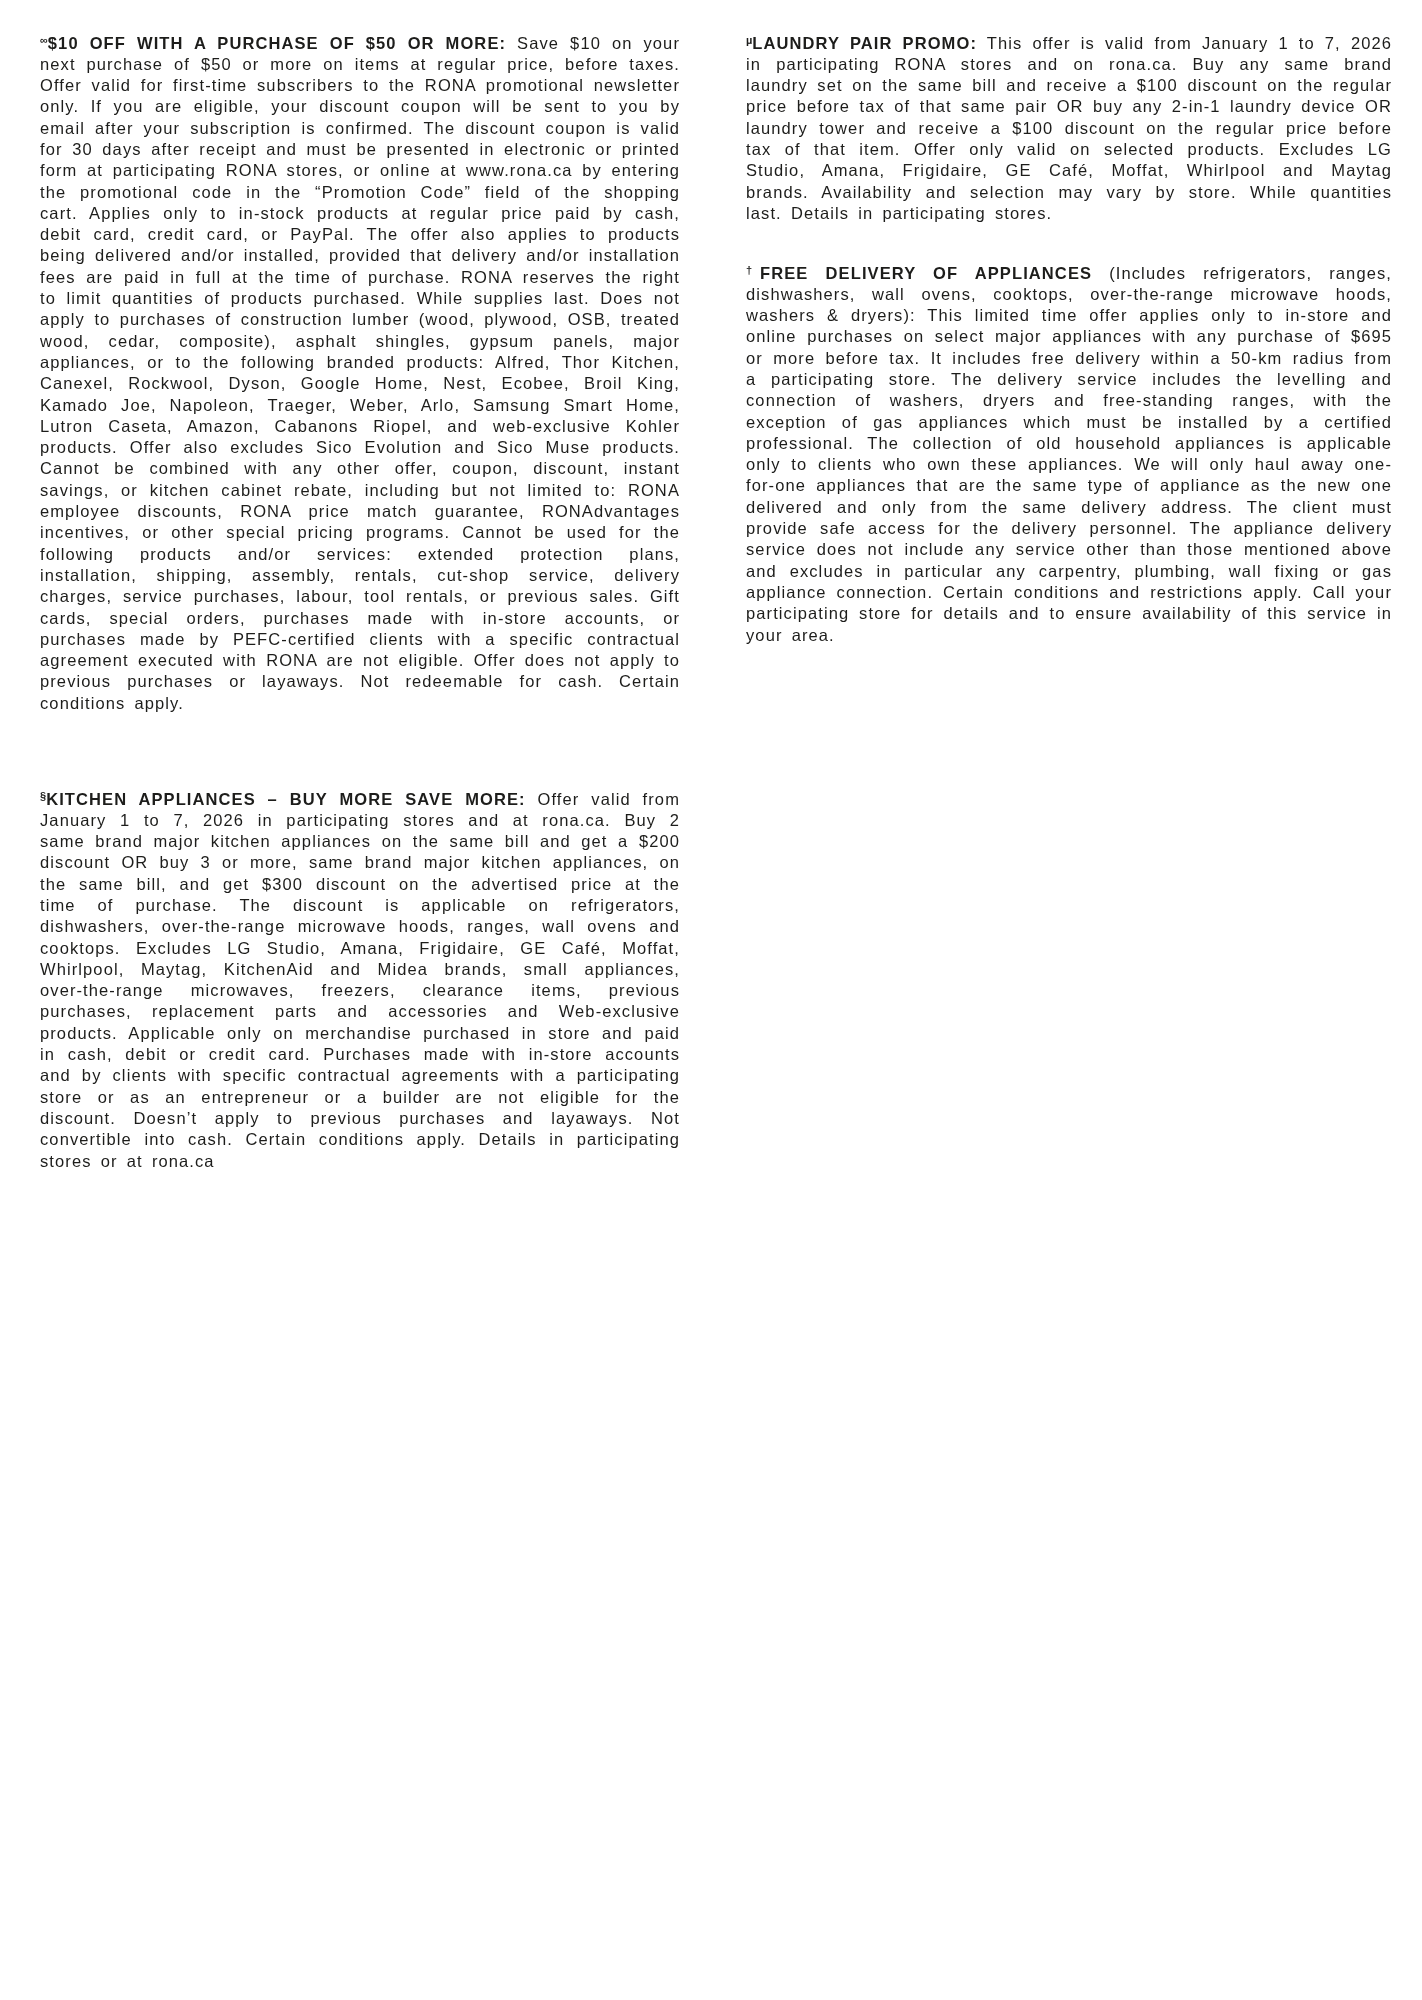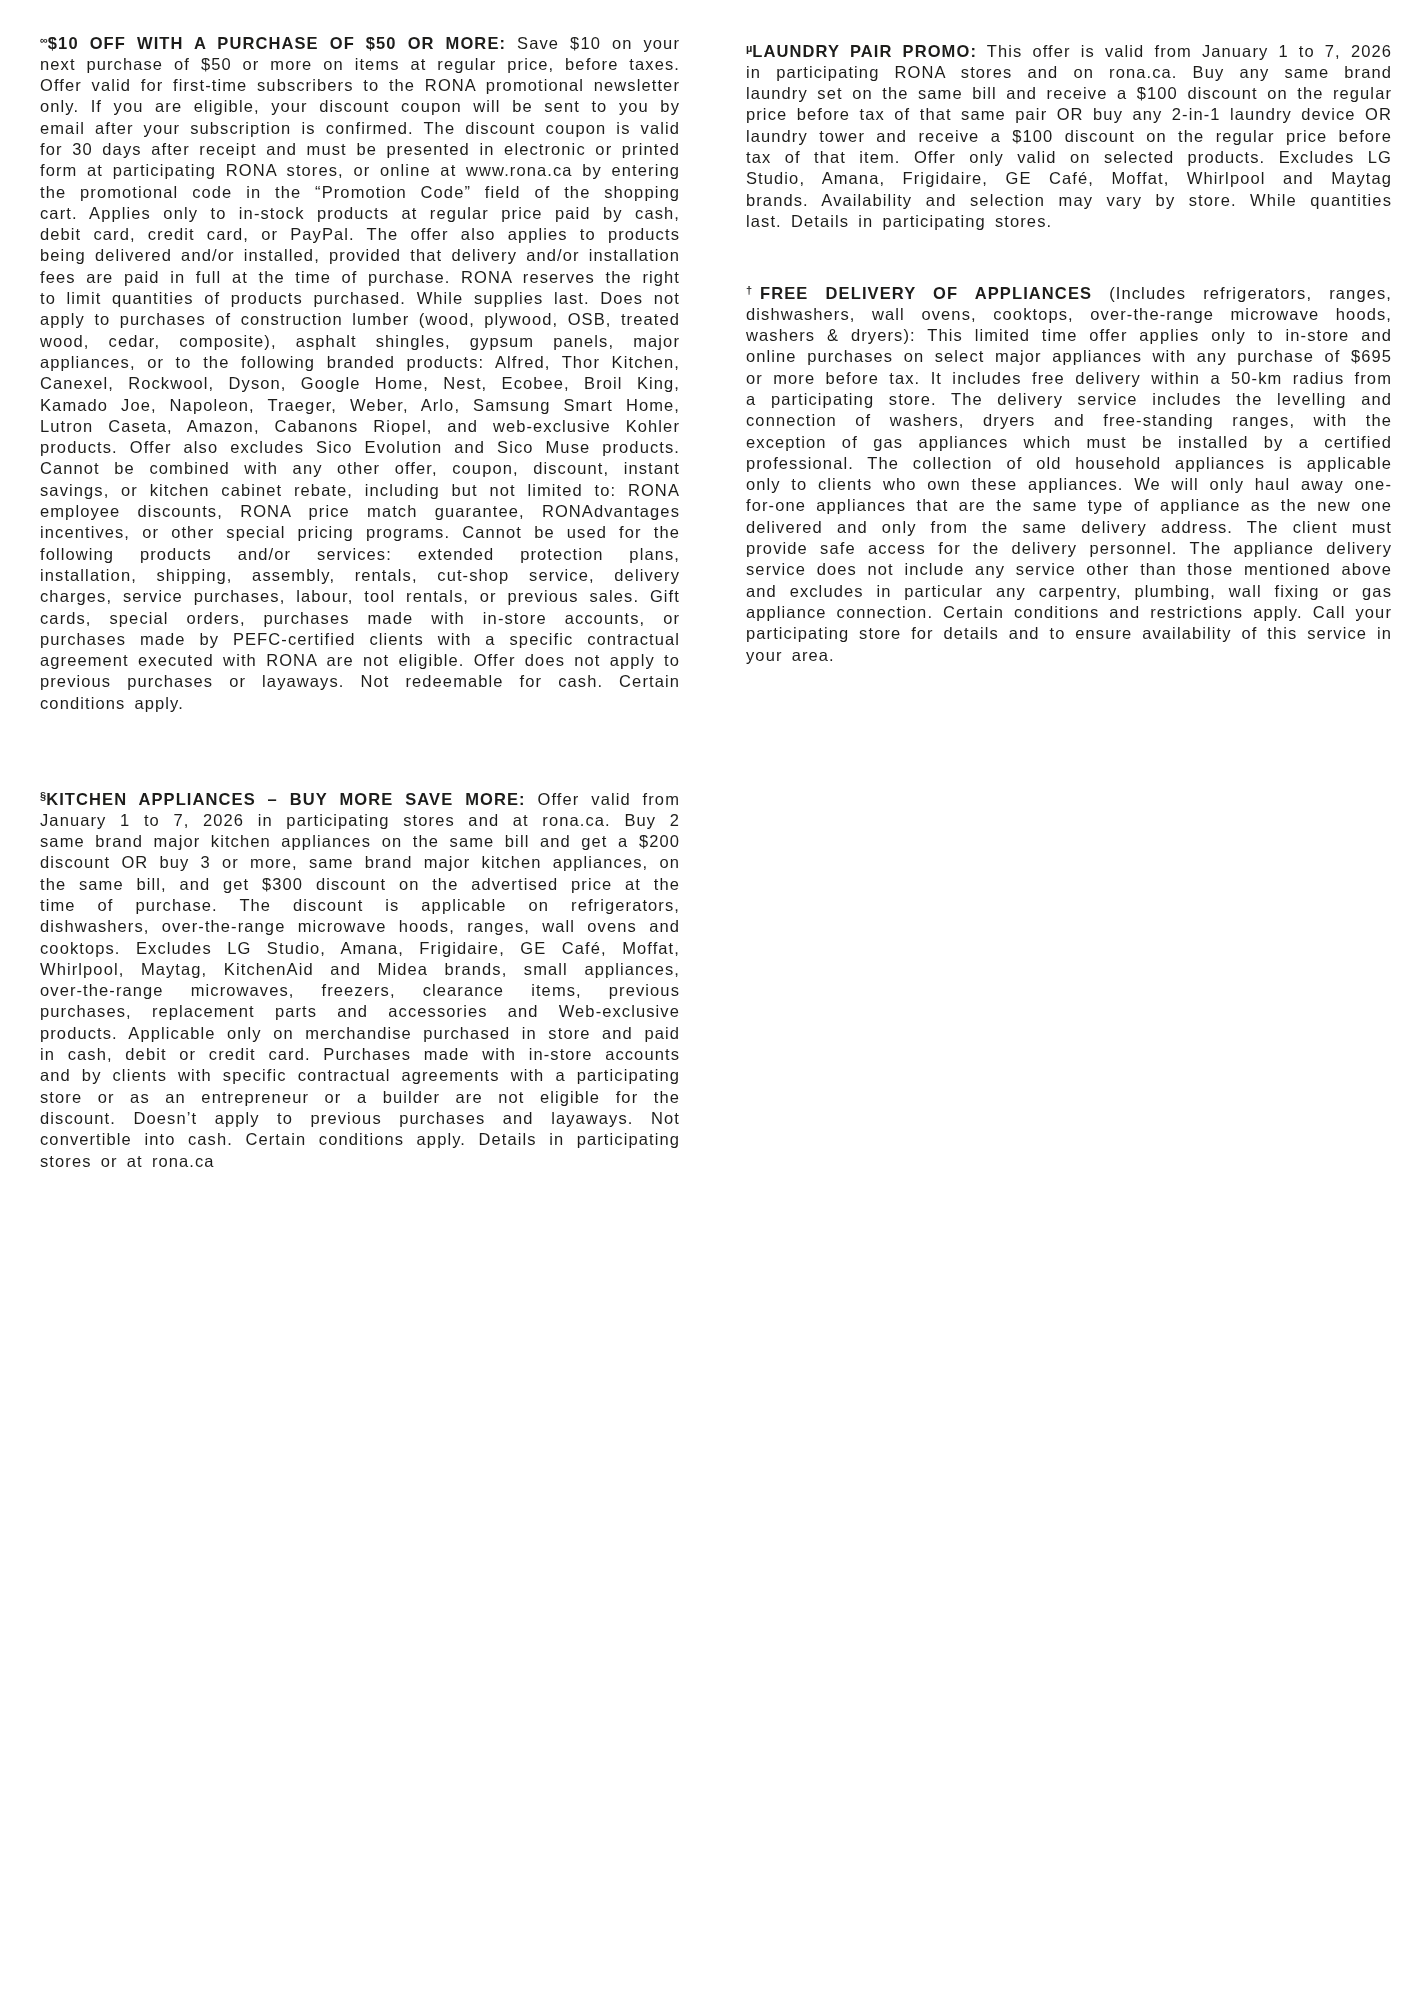--- a/index.html
+++ b/index.html
@@ -29,22 +29,22 @@
     right: 0;
     margin: 16px;
     font-size: 16.5px;
     line-height: 21.3px;
     letter-spacing: 1.1px;
     word-spacing: 3.5px;
     text-align: justify;
   }
   .sec-1 { top: 14px; }
   .sec-2 { top: 770px; }
-  .sec-3 { top: 22px; }
-  .sec-4 { top: 264px; }
+  .sec-3 { top: 14px; }
+  .sec-4 { top: 244px; }
   .hd {
     font-weight: 700;
   }
   .fn {
     font-size: 11px;
     font-weight: 700;
     vertical-align: 4.5px;
     letter-spacing: 0;
   }
 </style>

